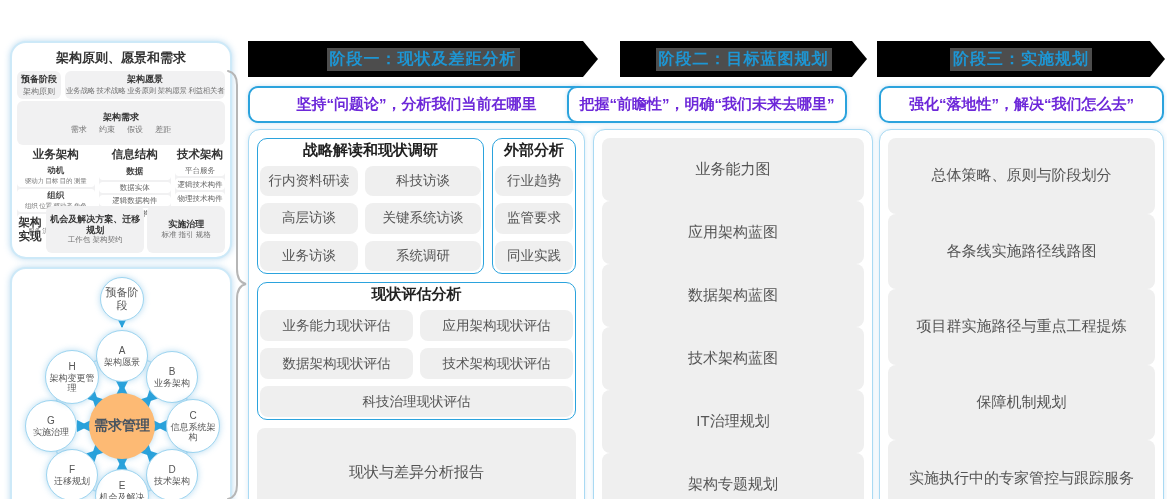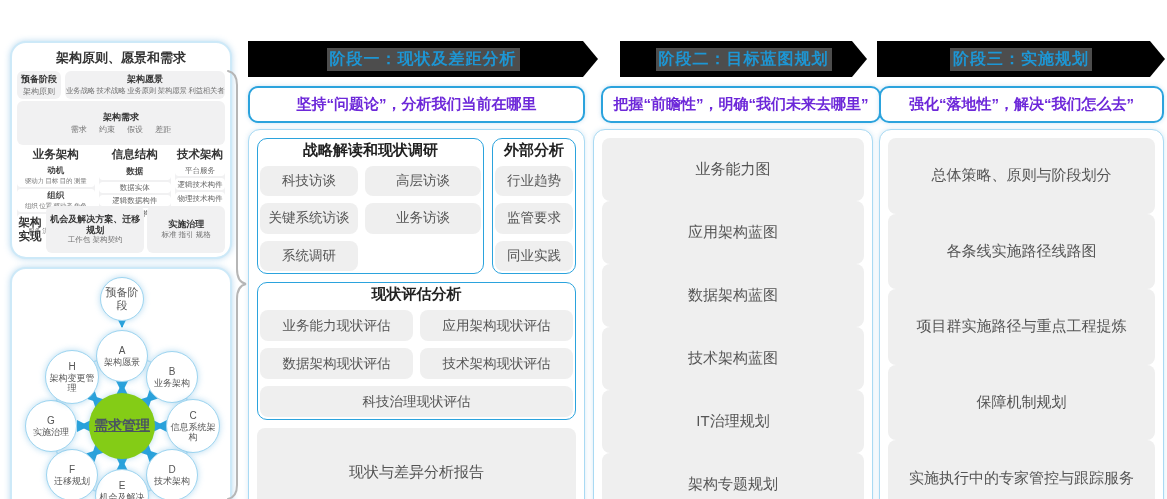--- a/index.html
+++ b/index.html
@@ -45,22 +45,22 @@
 
   
   .cycle-svg { position:absolute; left:0; top:0; }
   .node { position:absolute; border-radius:50%; background:#fff; border:1.5px solid #9ed5f0;
           box-shadow:0 0 6px rgba(70,165,220,.4); display:flex; flex-direction:column;
           align-items:center; justify-content:center; text-align:center; color:#555;
           transform:translate(-50%,-50%); box-sizing:border-box; line-height:1.12; }
   .node .nid { font-size:10px; }
   .node .nlabel { font-size:9px; }
   .prep-node { font-size:11px; color:#555; line-height:1.2; }
-  .center-node { background:#84cc16; border:none; font-weight:700; font-size:14px;
-                 color:#4a5560; line-height:1.25;text-decoration:underline; }
+  .center-node { background:#fdba74; border:none; font-weight:700; font-size:14px;
+                 color:#4a5560; line-height:1.25; }
 
   
   .brace { position:absolute; left:222px; top:0; }
 
   
   .band { position:absolute; top:8px; height:36px; background:#000000;
           clip-path:polygon(0 0, calc(100% - 15px) 0, 100% 50%, calc(100% - 15px) 100%, 0 100%);
           display:flex; align-items:center; justify-content:center; }
   .band span { font-size:16px; font-weight:700; color:#1d96d4; letter-spacing:1px;
                background:rgba(255,255,255,.3); padding:1px 3px; }
@@ -235,32 +235,33 @@
   <div class="band" style="left:620px;width:247px">
     <span>阶段二：目标蓝图规划</span>
   </div>
   <div class="band" style="left:877px;width:288px">
     <span>阶段三：实施规划</span>
   </div>
 
   <div class="slogan" style="left:248px;width:337px">
     <span>坚持“问题论”，分析我们当前在哪里</span>
   </div>
-  <div class="slogan" style="left:601px;width:280px">
+  <div class="slogan" style="left:567px;width:280px">
     <span>把握“前瞻性”，明确“我们未来去哪里”</span>
   </div>
   <div class="slogan" style="left:879px;width:285px">
     <span>强化“落地性”，解决“我们怎么去”</span>
   </div>
 
   <div class="pcontent p1" style="left:248px;width:337px">
     <div class="p1-top">
       <div class="bluebox strategy">
         <div class="bb-title">战略解读和现状调研</div>
         <div class="sgrid">
+          <div class="gitem">行内资料研读</div>
           <div class="gitem">科技访谈</div>
           <div class="gitem">高层访谈</div>
           <div class="gitem">关键系统访谈</div>
           <div class="gitem">业务访谈</div>
           <div class="gitem">系统调研</div>
         </div>
       </div>
       <div class="bluebox external">
         <div class="bb-title">外部分析</div>
         <div class="egrid">

